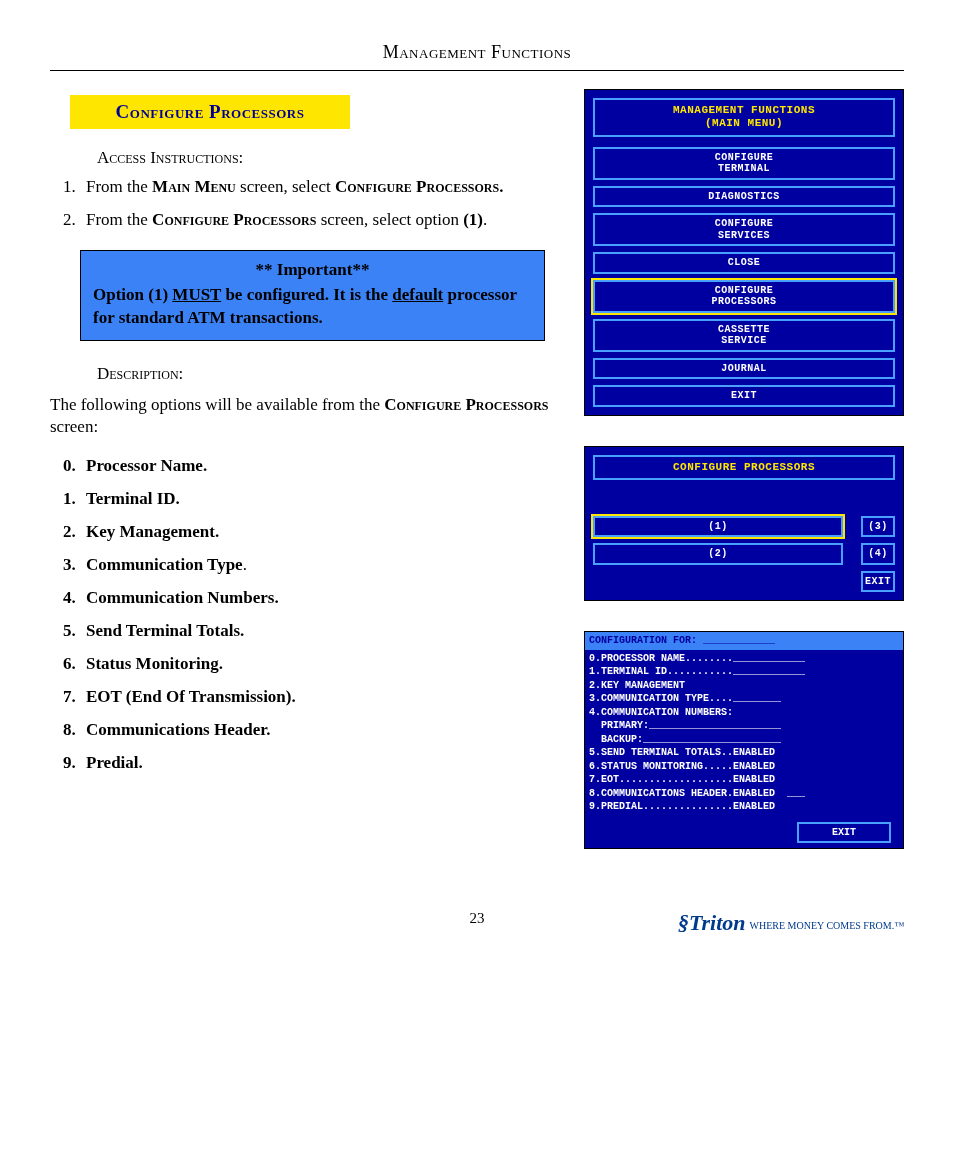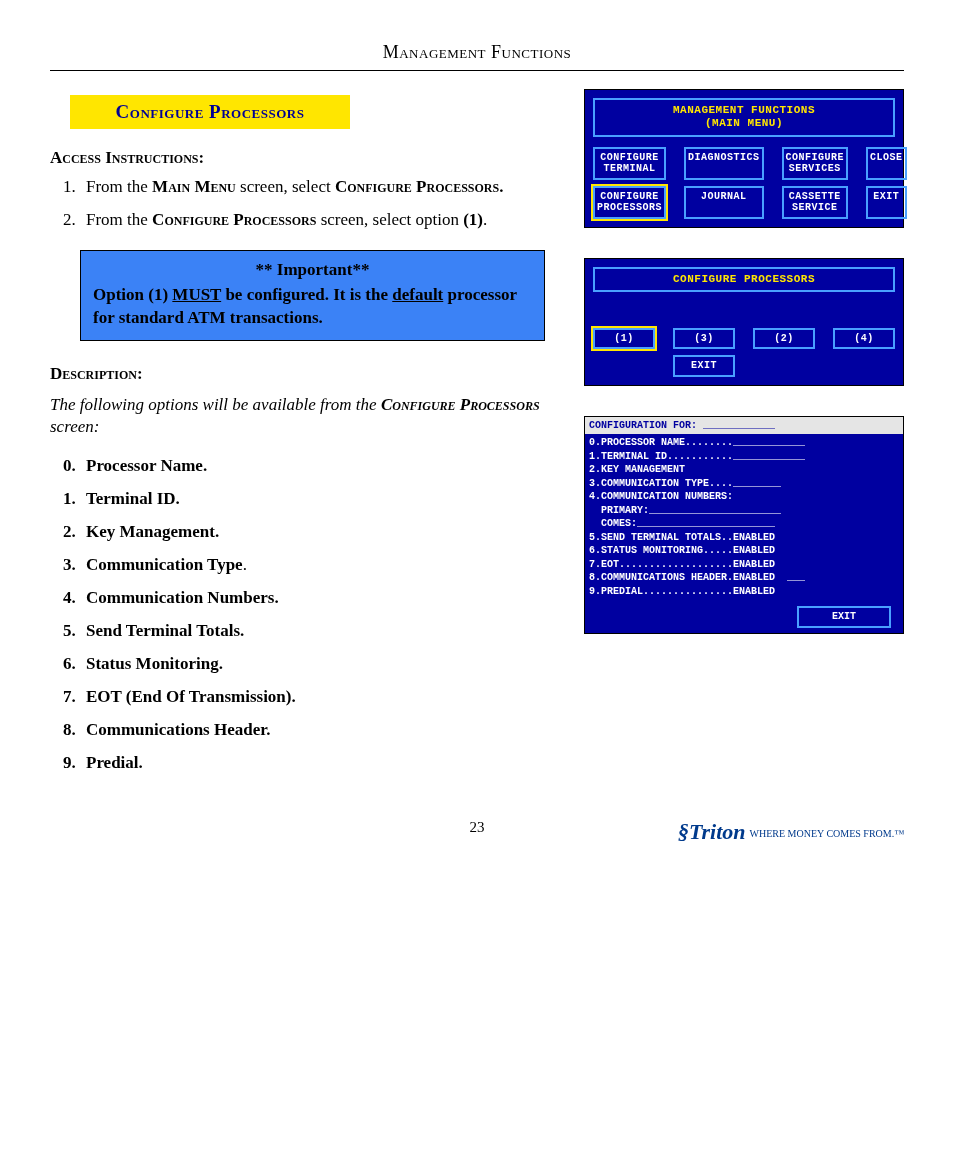--- a/index.html
+++ b/index.html
@@ -34,33 +34,33 @@
     font-weight: bold;
     font-variant: small-caps;
     font-size: 19px;
     padding: 4px 10px;
     width: 260px;
     text-align: center;
     margin: 6px 0 18px 20px;
     letter-spacing: 0.5px;
   }
   .sc { font-variant: small-caps; }
-  .label-line { font-weight: bold; margin-bottom: 6px; }
+  .label-line { font-weight: normal; margin-bottom: 6px; margin-left: 47px; }
   ol.instr { margin: 6px 0 18px 30px; padding: 0; }
   ol.instr li { margin-bottom: 10px; padding-left: 6px; }
   .important-box {
     border: 1px solid #000;
     background: #3b82f6;
     margin: 14px 20px 22px 30px;
     padding: 8px 12px 10px 12px;
     font-weight: bold;
   }
   .important-box .hdr { text-align: center; margin-bottom: 2px; }
   .important-box u { text-decoration: underline; }
-  .desc-intro { margin: 8px 0 14px 0; font-style: italic; }
+  .desc-intro { margin: 8px 0 14px 0; }
   ol.options { margin: 16px 0 0 30px; padding: 0; }
   ol.options li { margin-bottom: 10px; font-weight: bold; padding-left: 6px; }
   
   .atm {
     background: #0000a0;
     border: 1px solid #000;
     padding: 8px;
     margin-bottom: 30px;
     color: #fff;
     font-family: "Courier New", monospace;
@@ -72,21 +72,21 @@
     background: #0000a0;
     color: #ffe600;
     border: 2px solid #4aa0ff;
     text-align: center;
     padding: 4px 2px;
     margin-bottom: 10px;
     line-height: 1.2;
   }
   .atm-grid {
     display: grid;
-    grid-template-columns: 1fr 1fr 1fr 1fr;
+    grid-template-columns: 1fr;
     gap: 6px 18px;
   }
   .atm-btn {
     border: 2px solid #4aa0ff;
     color: #fff;
     text-align: center;
     padding: 3px 2px;
     font-size: 10px;
     line-height: 1.15;
   }
@@ -94,35 +94,35 @@
   .atm-btn.exit-row { grid-column: 2; }
   .cfg-screen {
     border: 1px solid #000;
     font-family: "Courier New", monospace;
     font-size: 10px;
     font-weight: bold;
     color: #fff;
     background: #0000a0;
   }
   .cfg-title {
-    background: #e5e5e5;
+    background: #3b82f6;
     color: #0000a0;
     padding: 2px 4px;
   }
   .cfg-body { padding: 2px 4px 3px 4px; line-height: 1.35; }
   .cfg-line { white-space: pre; }
   .cfg-exit {
     border: 2px solid #4aa0ff;
     text-align: center;
     width: 90px;
     margin: 8px 8px 2px auto;
     padding: 2px 0;
   }
   .footer {
-    margin-top: 32px;
+    margin-top: 59px;
     position: relative;
     height: 50px;
   }
   .page-num { text-align: center; font-size: 15px; }
   .brand {
     position: absolute;
     right: 0;
     top: 0;
     color: #003a8c;
     font-style: italic;
@@ -187,22 +187,22 @@
       <div class="atm-title-box">
         <div>MANAGEMENT FUNCTIONS</div>
         <div>(MAIN MENU)</div>
       </div>
       <div class="atm-grid">
         <div class="atm-btn">CONFIGURE<br>TERMINAL</div>
         <div class="atm-btn">DIAGNOSTICS</div>
         <div class="atm-btn">CONFIGURE<br>SERVICES</div>
         <div class="atm-btn">CLOSE</div>
         <div class="atm-btn sel">CONFIGURE<br>PROCESSORS</div>
+        <div class="atm-btn">CASSETTE<br>SERVICE</div>
         <div class="atm-btn">JOURNAL</div>
-        <div class="atm-btn">CASSETTE<br>SERVICE</div>
         <div class="atm-btn">EXIT</div>
       </div>
     </div>
 
     <div class="atm">
       <div class="atm-title-box">CONFIGURE PROCESSORS</div>
       <div style="height:26px"></div>
       <div class="atm-grid">
         <div class="atm-btn sel">(1)</div>
         <div class="atm-btn">(3)</div>
@@ -215,21 +215,21 @@
 
     <div class="cfg-screen">
       <div class="cfg-title">CONFIGURATION FOR: ____________</div>
       <div class="cfg-body">
         <div class="cfg-line">0.PROCESSOR NAME........____________</div>
         <div class="cfg-line">1.TERMINAL ID...........____________</div>
         <div class="cfg-line">2.KEY MANAGEMENT</div>
         <div class="cfg-line">3.COMMUNICATION TYPE....________</div>
         <div class="cfg-line">4.COMMUNICATION NUMBERS:</div>
         <div class="cfg-line">  PRIMARY:______________________</div>
-        <div class="cfg-line">  COMES:_______________________</div>
+        <div class="cfg-line">  BACKUP:_______________________</div>
         <div class="cfg-line">5.SEND TERMINAL TOTALS..ENABLED</div>
         <div class="cfg-line">6.STATUS MONITORING.....ENABLED</div>
         <div class="cfg-line">7.EOT...................ENABLED</div>
         <div class="cfg-line">8.COMMUNICATIONS HEADER.ENABLED  ___</div>
         <div class="cfg-line">9.PREDIAL...............ENABLED</div>
         <div class="cfg-exit">EXIT</div>
       </div>
     </div>
 
   </div>

